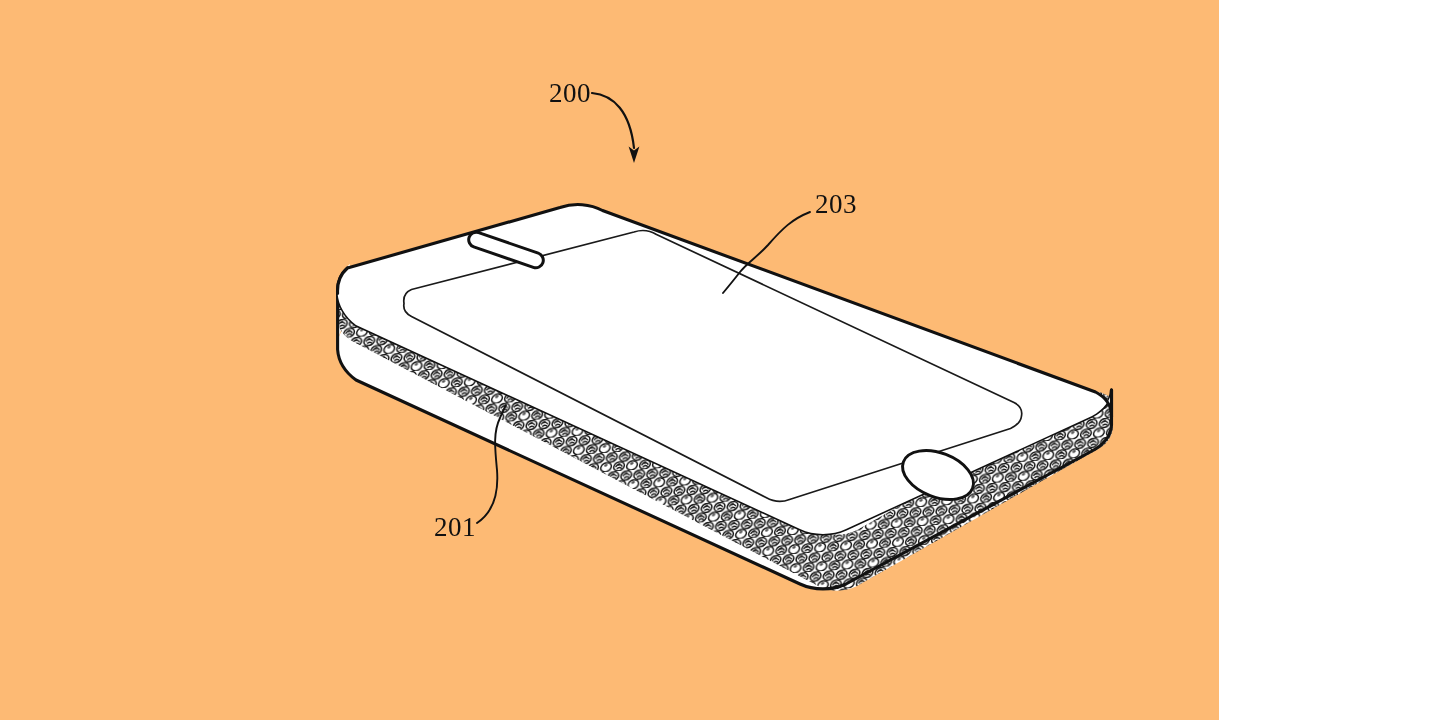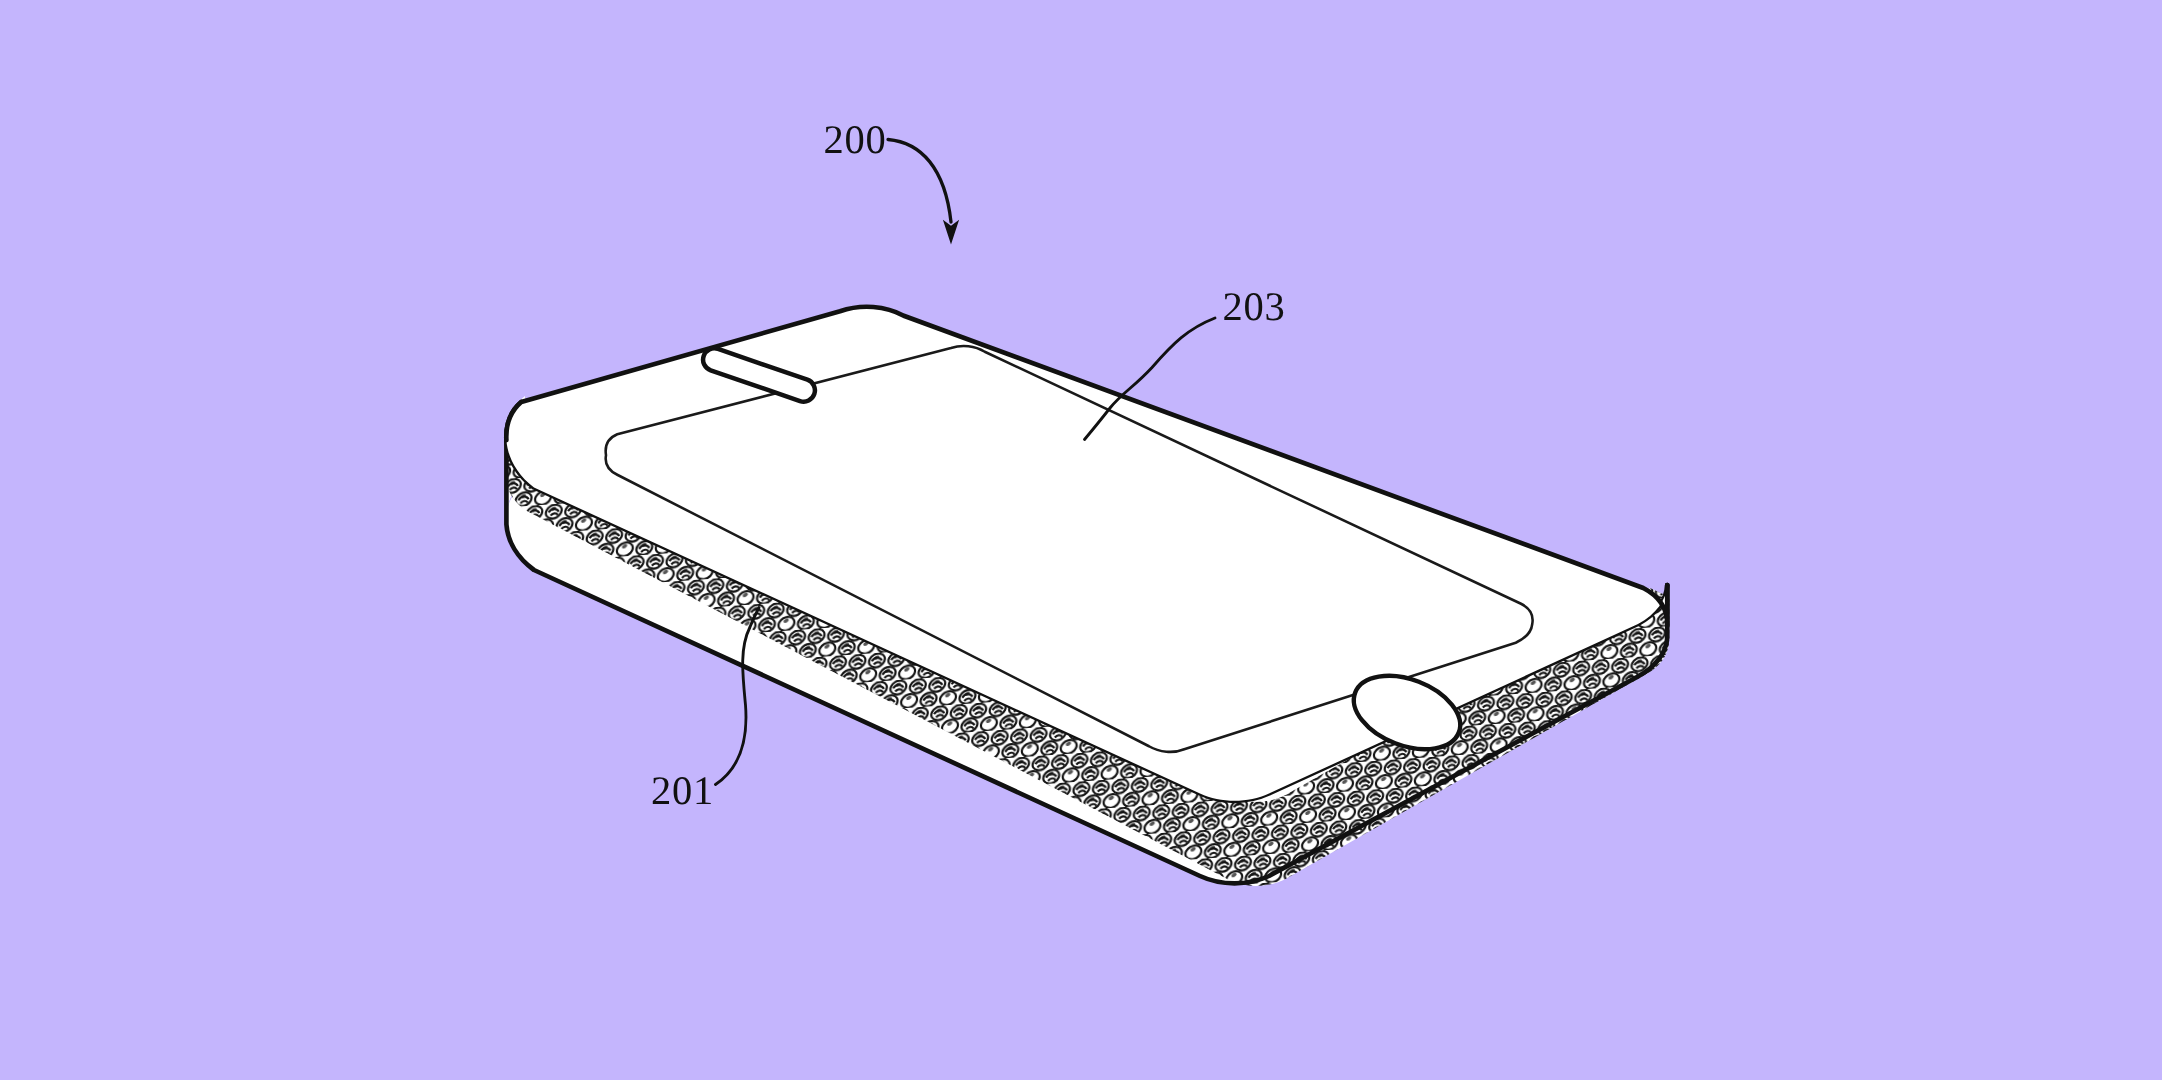--- a/index.html
+++ b/index.html
@@ -9,23 +9,23 @@
     background: #ffffff;
   }
   body {
     width: 1441px;
     height: 720px;
     overflow: hidden;
     font-family: "Liberation Serif", "DejaVu Serif", serif;
   }
   #figure-root {
     position: relative;
-    width: 1441px;
+    width: 1219px;
     height: 720px;
-    background: #c4b5fd;
+    background: #fdba74;
   }
   #patent-svg {
     display: block;
     width: 1441px;
     height: 720px;
   }
   .ref-label {
     font-family: "Liberation Serif", "DejaVu Serif", serif;
     font-size: 27px;
     fill: #111111;

